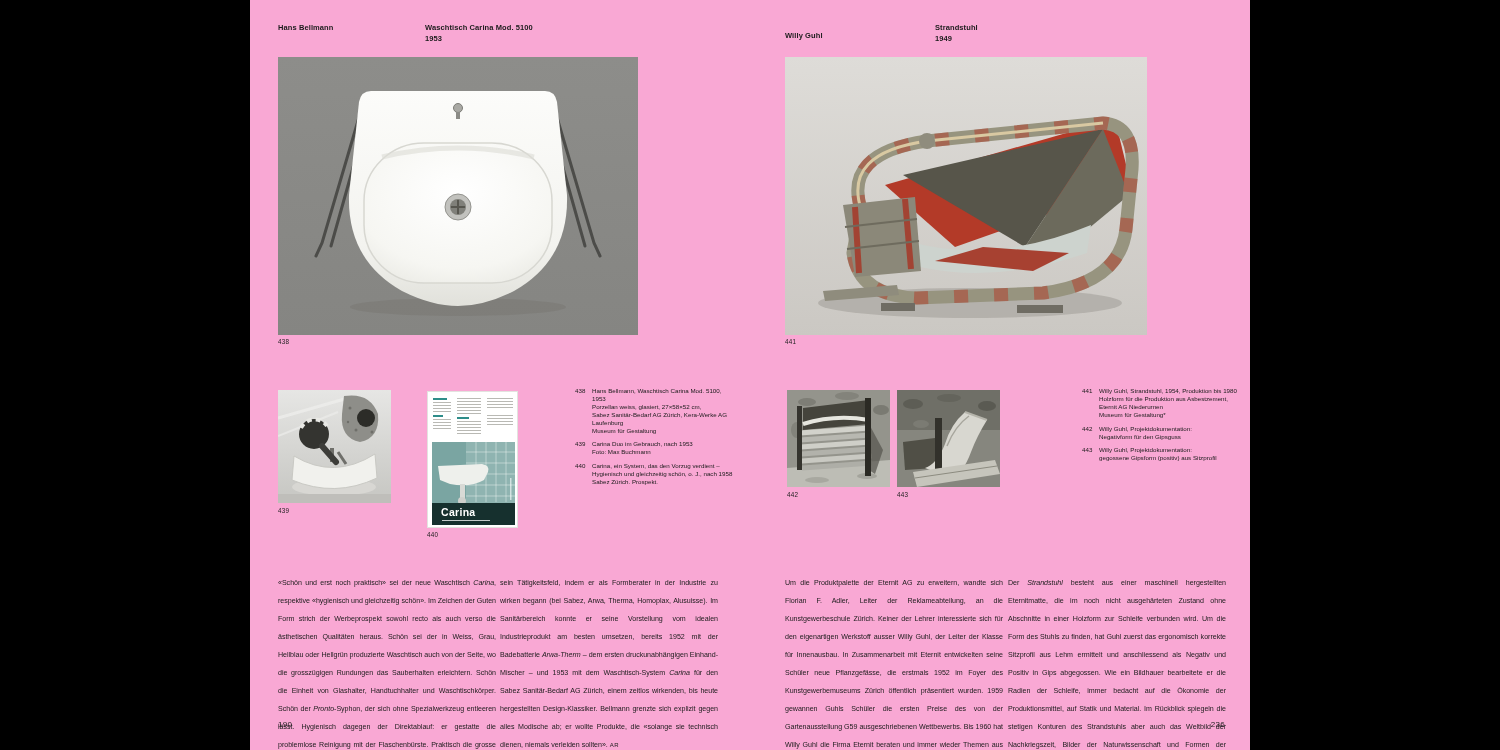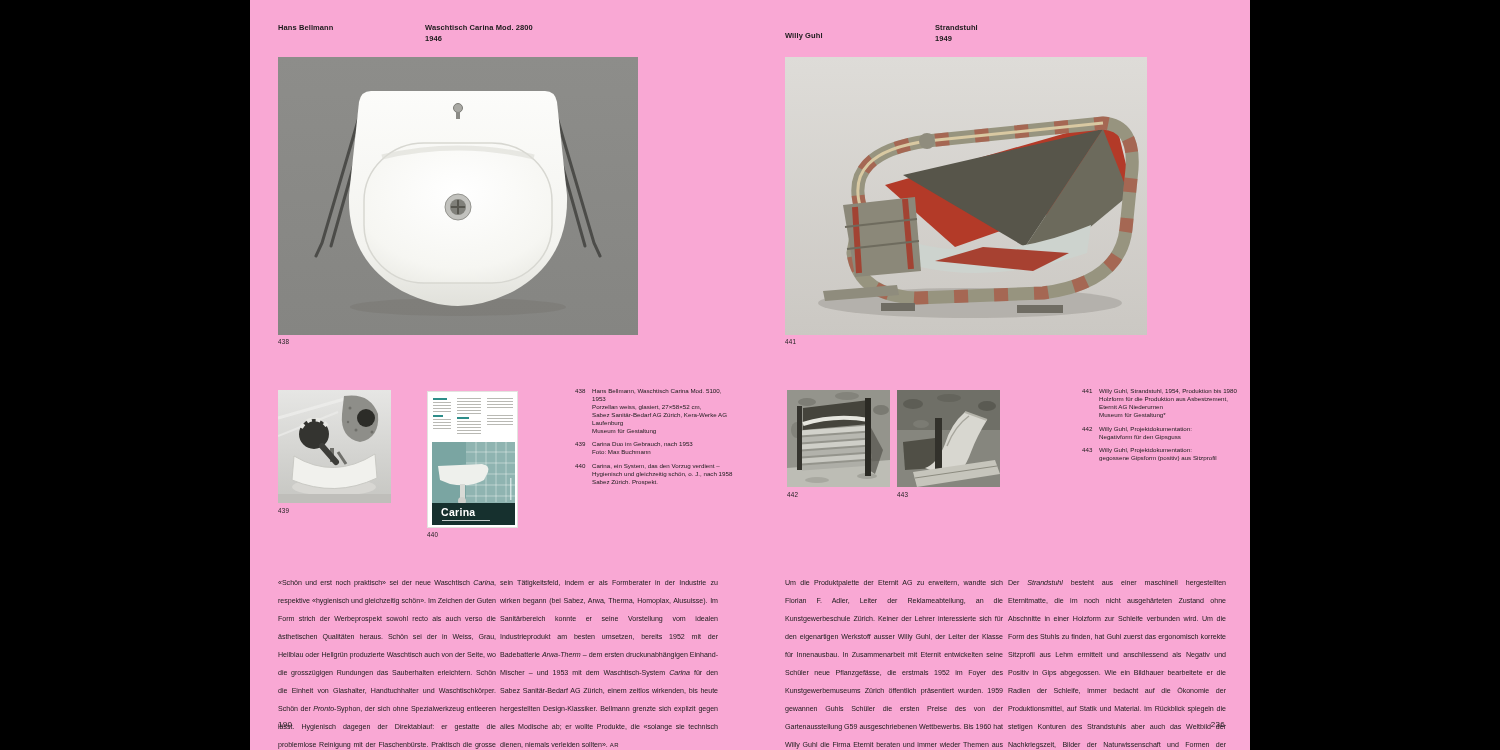--- a/index.html
+++ b/index.html
@@ -30,22 +30,22 @@
   .b-tag{position:absolute;left:10px;bottom:4px;width:48px;height:1px;background:rgba(255,255,255,.75);}
 </style>
 </head>
 <body>
 
 <div class="stage">
   <div class="spread">
 
     <div class="abs hdr" style="left:28px;top:22px;">Hans Bellmann</div>
     <div class="abs hdr" style="left:175px;top:22px;">
-      <div>Waschtisch Carina Mod. 2800</div>
-      <div>1946</div>
+      <div>Waschtisch Carina Mod. 5100</div>
+      <div>1953</div>
     </div>
 
     <div class="abs figwrap" style="left:28px;top:57px;width:360px;height:278px;">
       <svg width="360" height="278" viewBox="0 0 360 278">
         <defs>
           <linearGradient id="bg438" x1="0" y1="0" x2="0" y2="1">
             <stop offset="0" stop-color="#8d8d8a"></stop>
               <stop offset="1" stop-color="#858582"></stop>
           </linearGradient>
           <linearGradient id="body438" x1="0" y1="0" x2="0" y2="1">

